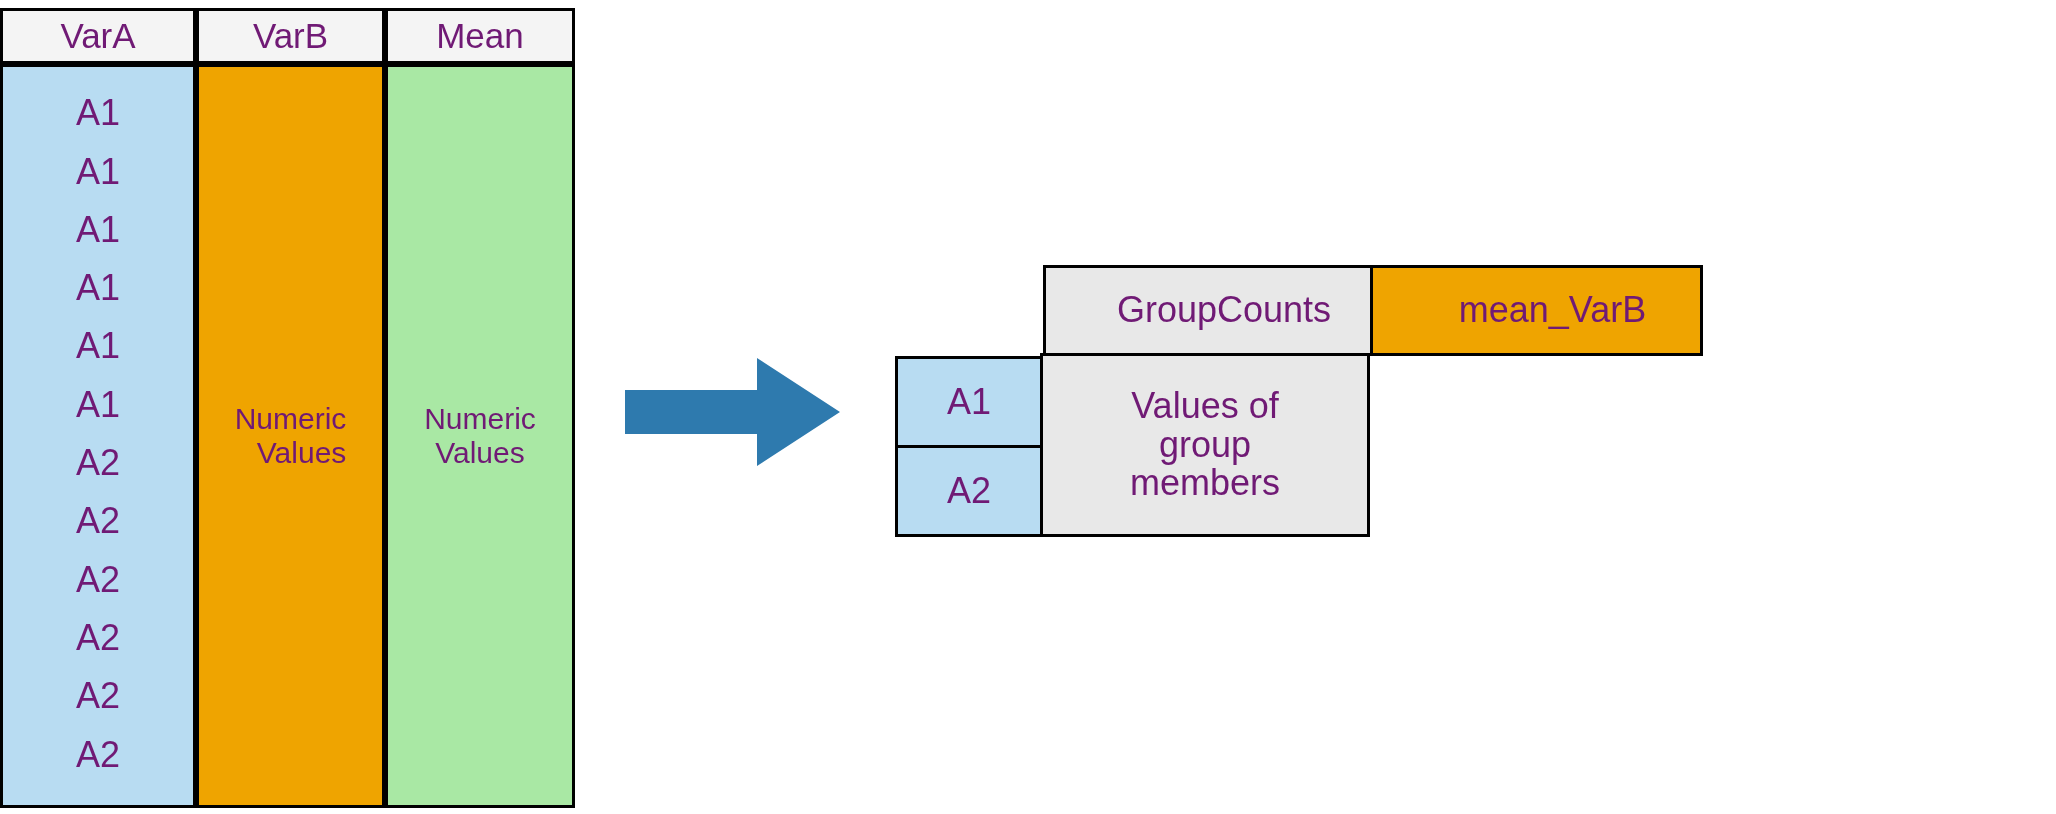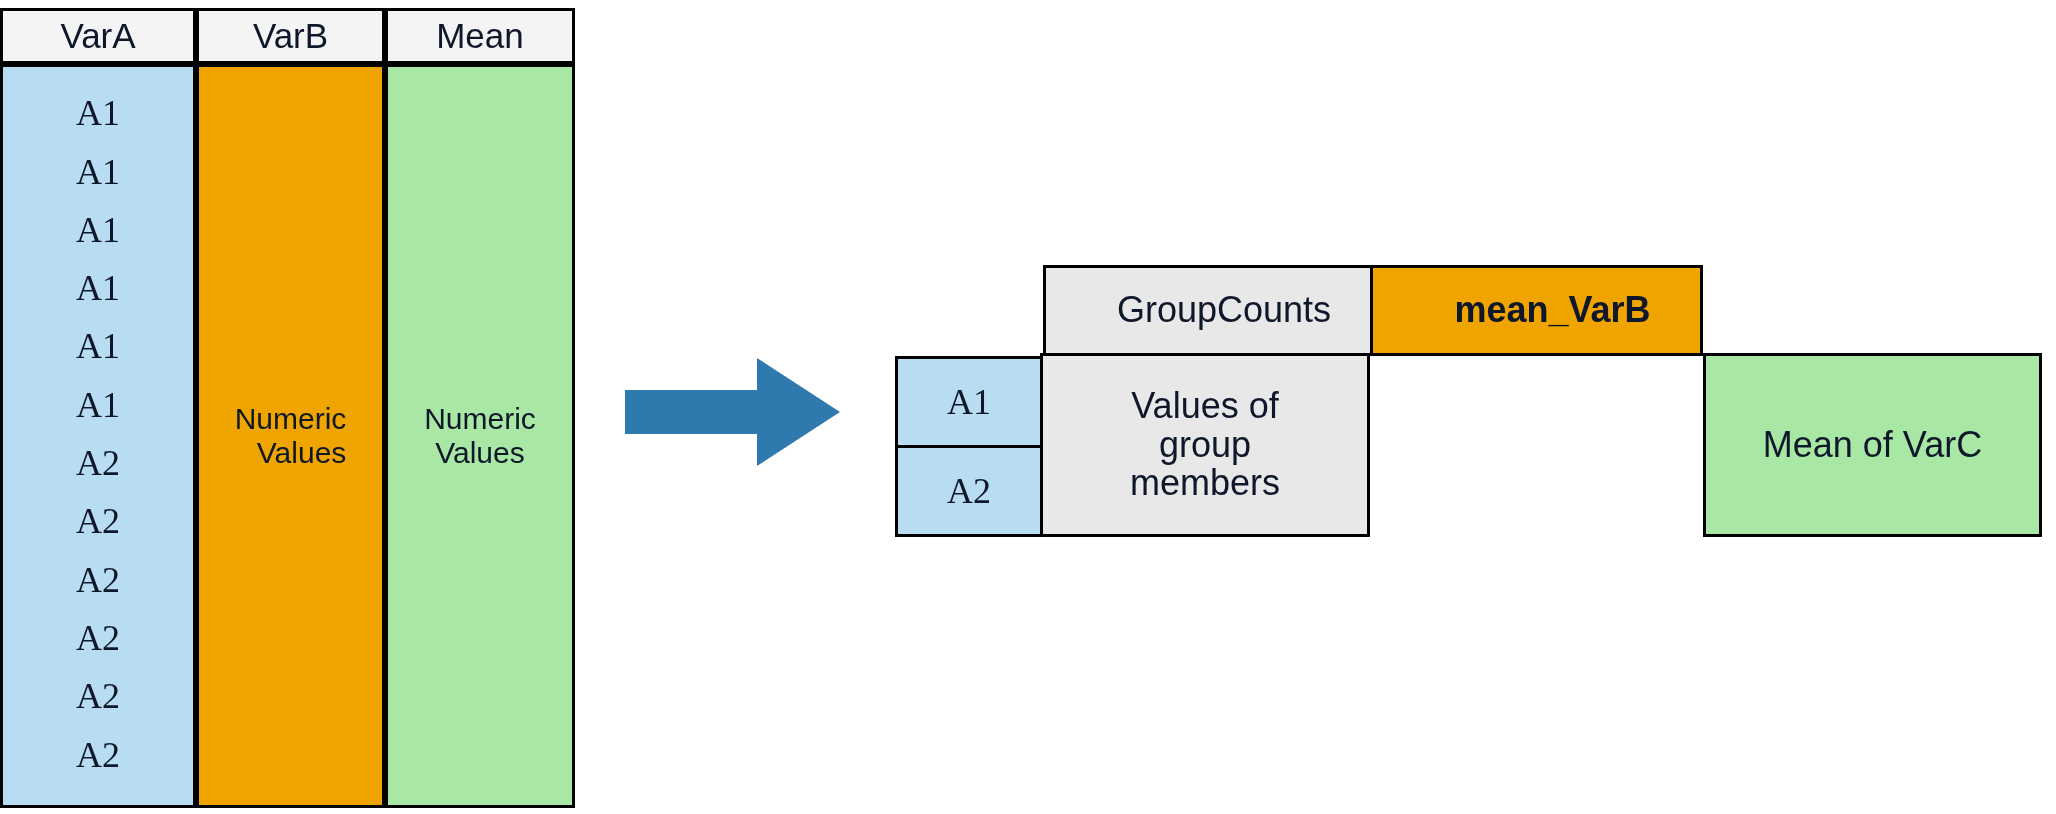--- a/index.html
+++ b/index.html
@@ -25,21 +25,21 @@
 
   
   .cell {
     position: absolute;
     box-sizing: border-box;
     border: 3px solid #000000;
     display: flex;
     align-items: center;
     justify-content: center;
     text-align: center;
-    color: #0f172a;
+    color: #701a75;
     line-height: 1.08;
     white-space: pre-line;
   }
 
   
   #left-table {
     position: absolute;
     left: 0px;
     top: 8px;
     width: 575px;
@@ -59,21 +59,21 @@
     border-width: 3px;
     font-size: 35px;
   }
 
   
   .col-a { left: 0px;   width: 196px; }
   .col-b { left: 196px; width: 189px; text-align: right; }
   .col-c { left: 385px; width: 190px; }
 
   
-  .fill-blue   { background: #B8DCF2; font-family: Liberation Serif, serif; }
+  .fill-blue   { background: #B8DCF2; }
   .fill-orange { background: #EFA400; }
   .fill-green  { background: #A9E8A4; }
   .fill-gray   { background: #E8E8E8; }
   .fill-white  { background: #F4F4F4; }
 
   
   .vara-list {
     display: flex;
     flex-direction: column;
     align-items: center;
@@ -167,24 +167,23 @@
 
   <div id="arrow">
     <svg width="215" height="108" viewBox="0 0 215 108">
       <polygon id="arrow-shape" points="0,32 132,32 132,0 215,54 132,108 132,76 0,76" fill="#2E7AAE"></polygon>
     </svg>
   </div>
 
   <div id="right-table">
 
     <div class="cell rt-header rcol-counts fill-gray" style="background: rgb(232, 232, 232);">GroupCounts</div>
-    <div class="cell rt-header rcol-meanb fill-orange tight" style="background: rgb(239, 164, 0); font-weight: bold;">mean_VarB</div>
+    <div class="cell rt-header rcol-meanb fill-orange tight" style="background: rgb(239, 164, 0);">mean_VarB</div>
 
     <div class="cell rcol-key rt-key-a1 fill-blue" style="position: absolute; font-size: 36px; background: rgb(184, 220, 242);">A1</div>
     <div class="cell rcol-key rt-key-a2 fill-blue tight-top" style="position: absolute; font-size: 36px; background: rgb(184, 220, 242);">A2</div>
 
     <div class="cell rt-body rcol-counts fill-gray tight tight-top" style="background: rgb(232, 232, 232);">Values of
 group
 members</div>
-    <div class="cell rt-body rcol-meanc fill-green tight tight-top" style="background: rgb(169, 232, 164);">Mean of VarC</div>
   </div>
 
 </div>
 
 </body></html>

